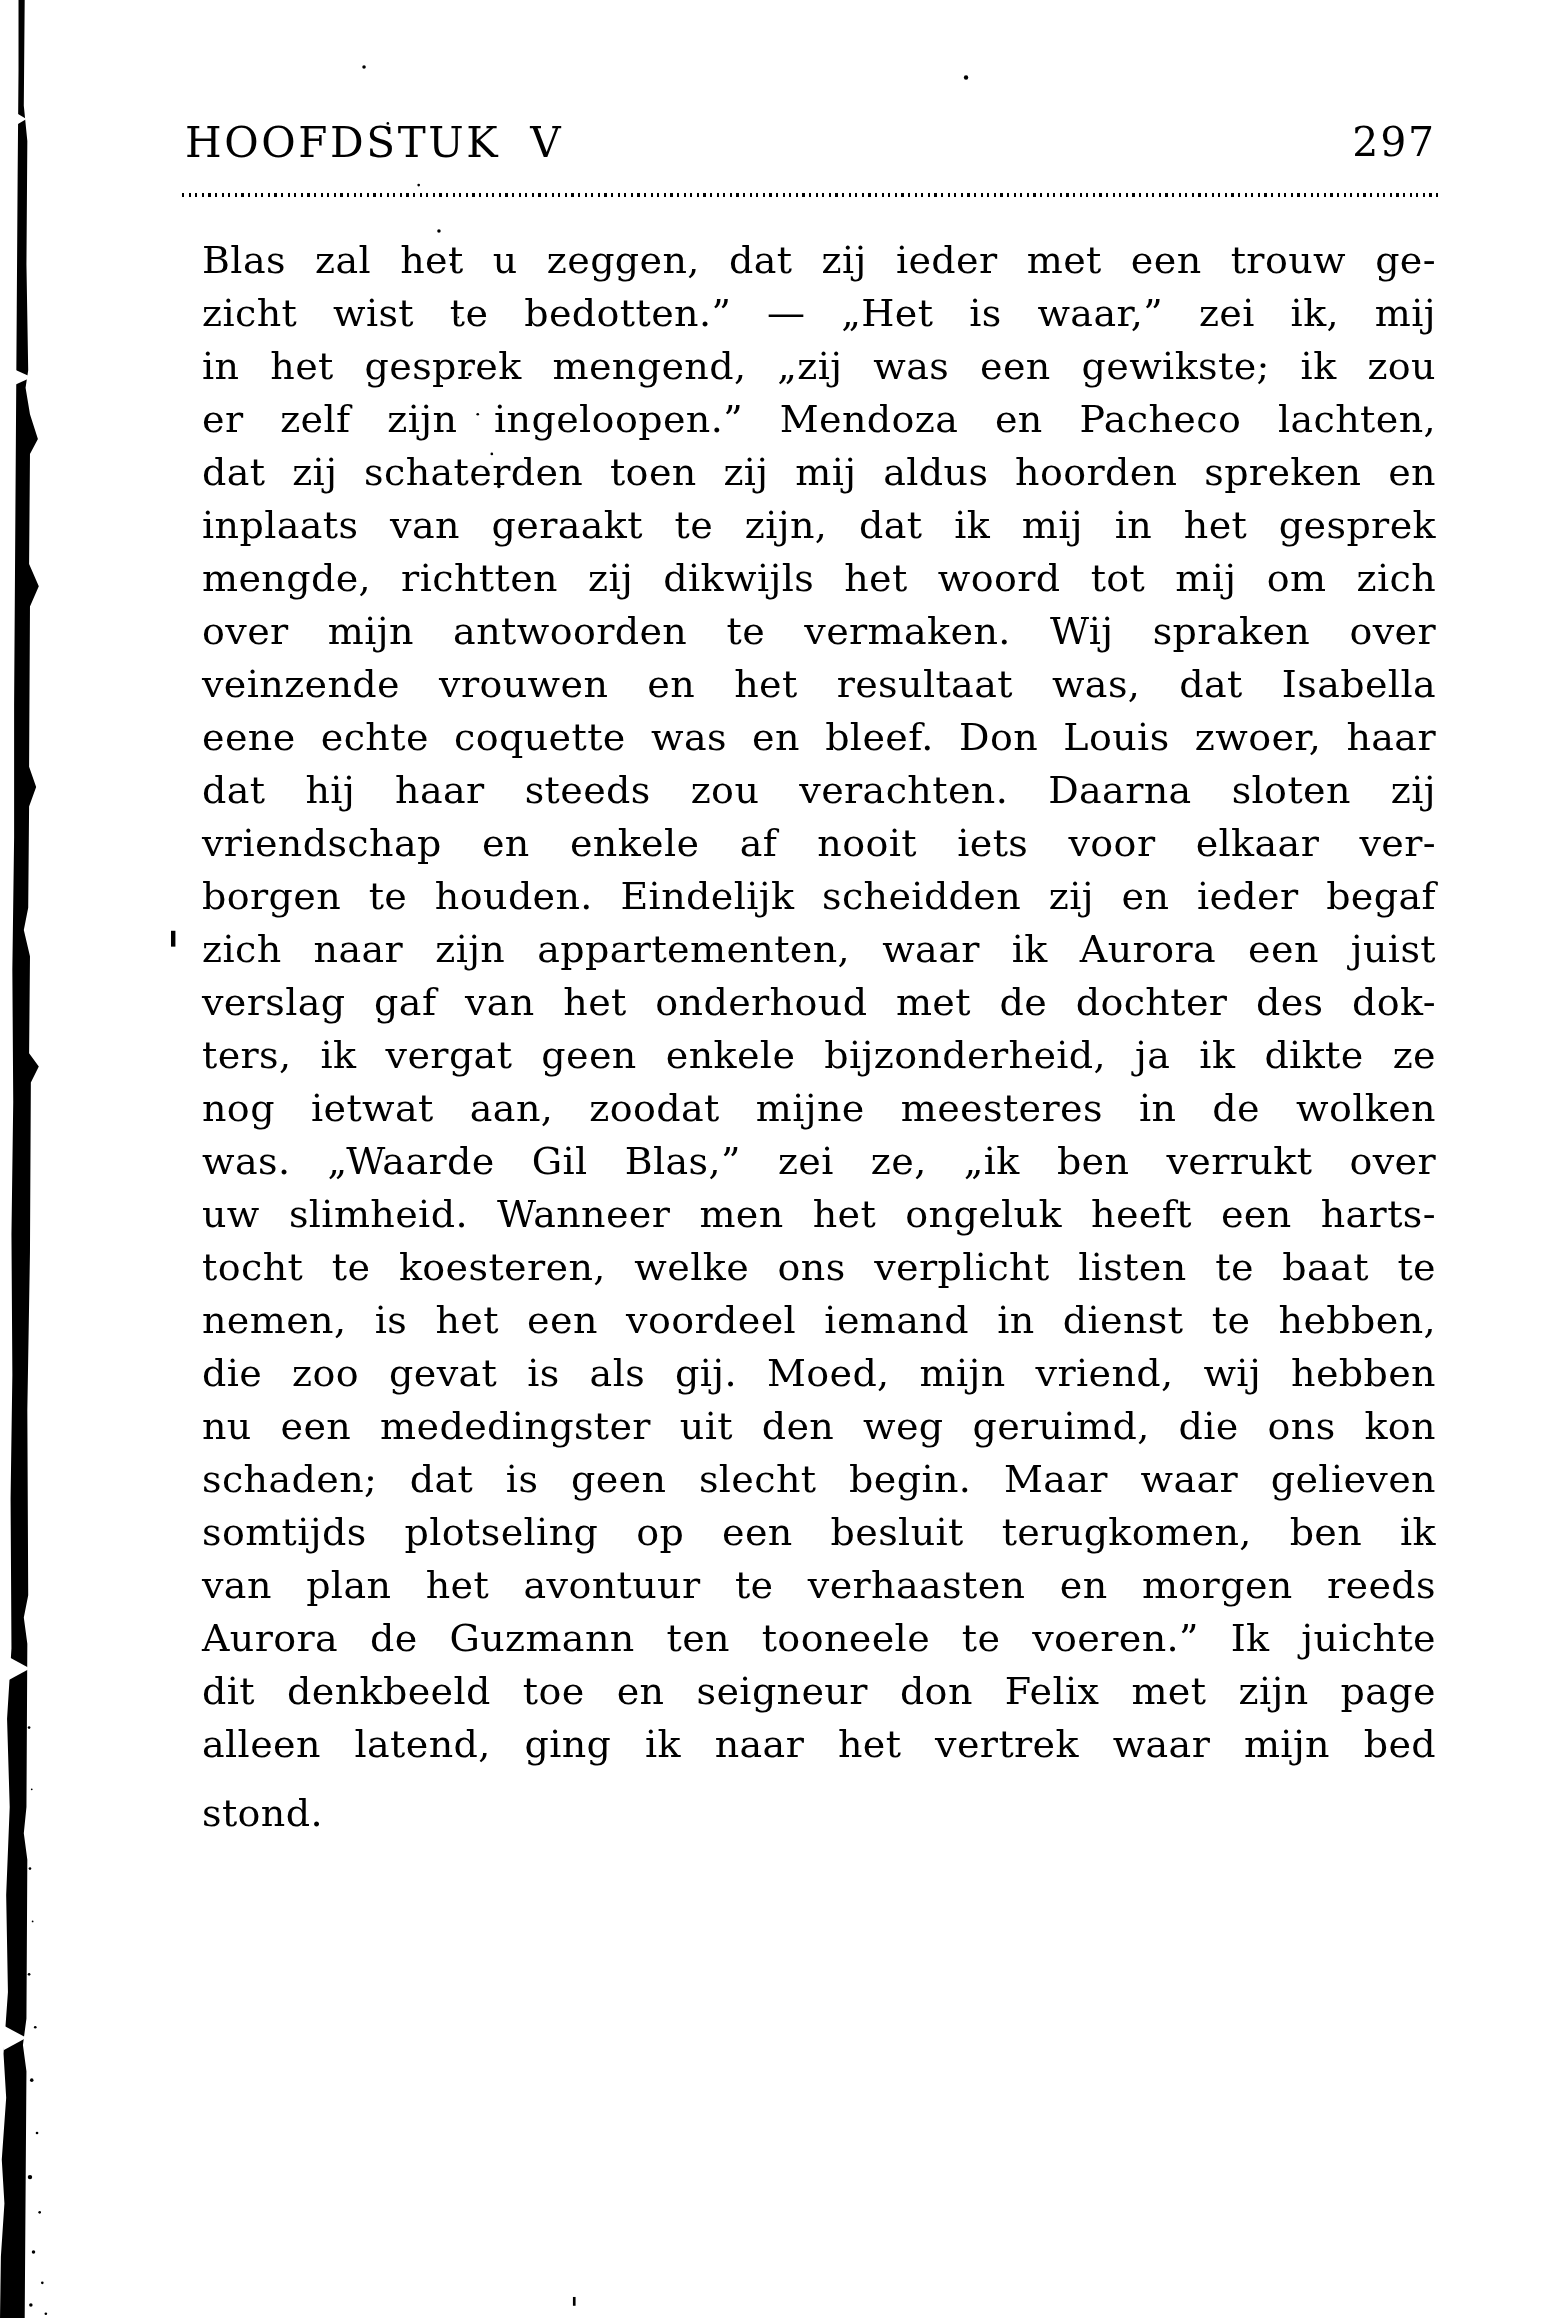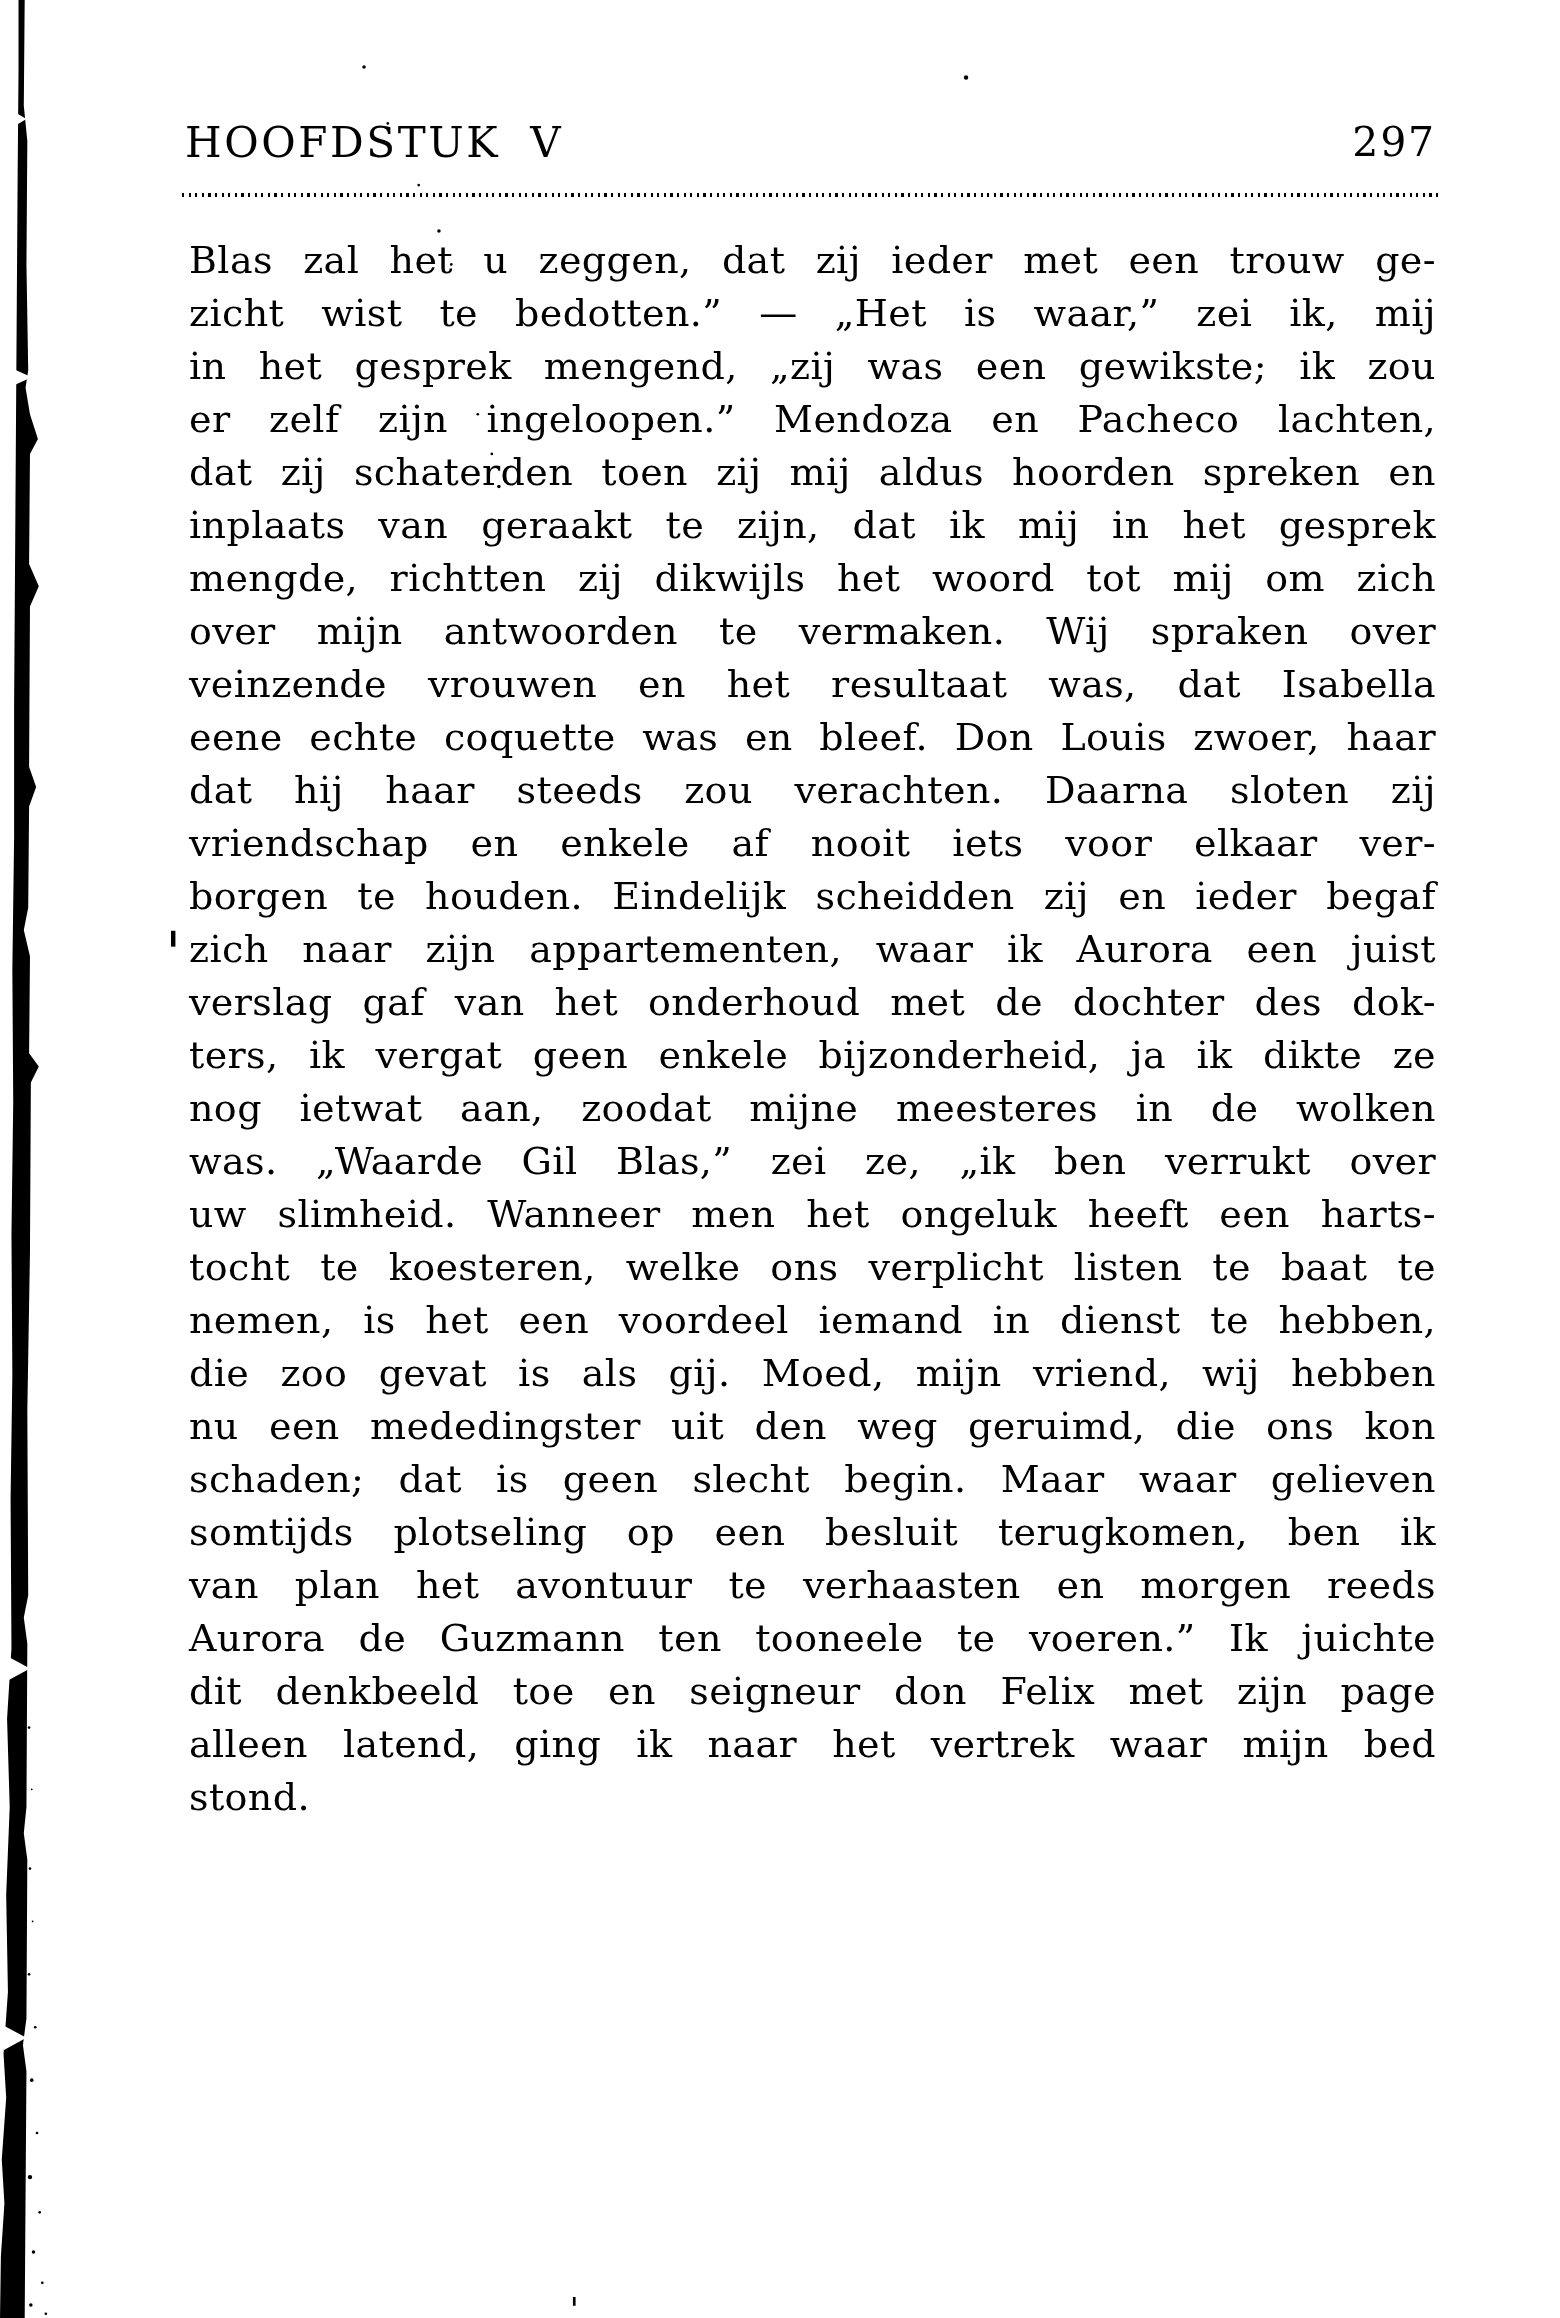--- a/index.html
+++ b/index.html
@@ -56,37 +56,38 @@
   .dotted-rule {
     position: absolute;
     left: -3.5px;
     right: -7px;
     top: 193px;
     height: 3.5px;
     background: repeating-linear-gradient(to right, #000 0 2.2px, transparent 2.2px 6.6px);
   }
   .paragraph {
     position: absolute;
-    left: 4px;
+    left: 17px;
     right: 0;
     top: 234px;
   }
   .line {
     font-size: 38px;
     line-height: 53px;
     height: 53px;
     text-align: justify;
     text-align-last: justify;
     white-space: normal;
     letter-spacing: 0.4px;
   }
   .line.last {
     text-align: left;
     text-align-last: left;
     word-spacing: 7px;
+    margin-top: 16px;
   }
 </style>
 </head>
 <body>
 
 <div class="page">
 
   <svg class="artifacts" viewBox="0 0 1771 2631" xmlns="http://www.w3.org/2000/svg">
     <g>
       <path fill="#000000" d="M21,0 L28,0 L27,120 L31,160 L30,300 L32,420 L29,440 L34,470

